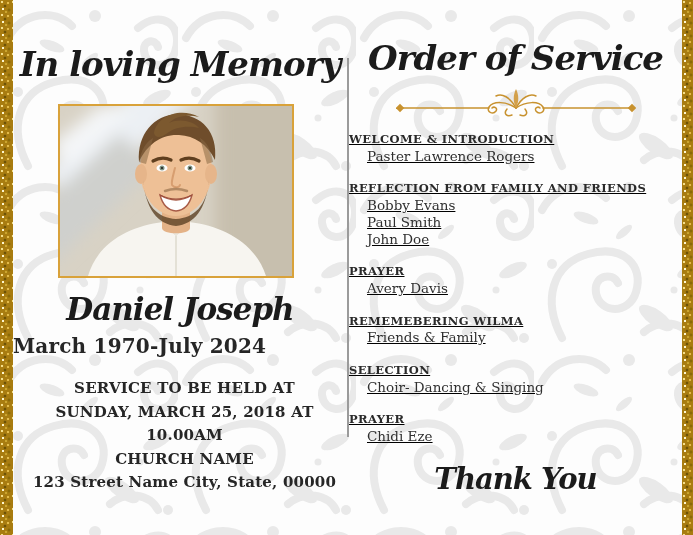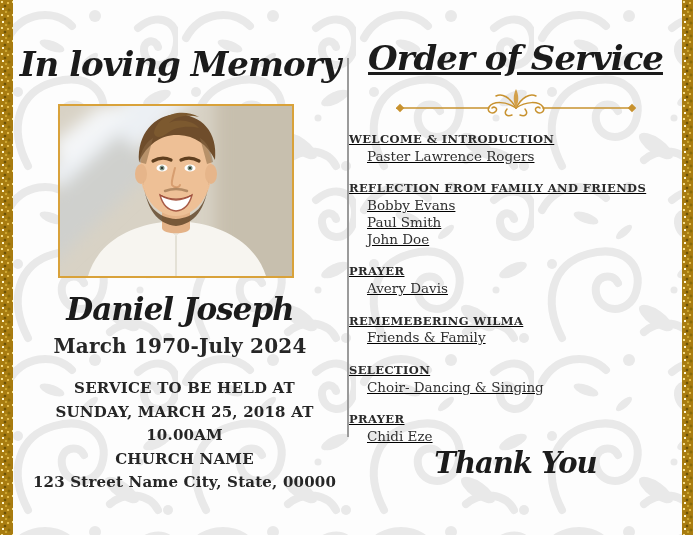--- a/index.html
+++ b/index.html
@@ -29,30 +29,30 @@
   }
   .panel { position:absolute; top:0; height:535px; z-index:2; }
   .panel.left  { left:13px;  width:334px; }
   .panel.right { left:349px; width:333px; }
 
   .script {
     font-family:"DejaVu Serif", serif; font-style:italic; font-weight:700;
     color:#1b1b1b; text-align:center; letter-spacing:-1px;
   }
   .lp-title  { position:absolute; left:0; right:0; top:38px;  font-size:34px; line-height:52px; }
-  .rp-title  { position:absolute; left:0; right:0; top:32px;  font-size:34px; line-height:52px;text-decoration:underline; }
+  .rp-title  { position:absolute; left:0; right:0; top:32px;  font-size:34px; line-height:52px; }
   .lp-name   { position:absolute; left:0; right:0; top:284px; font-size:31px; line-height:50px; }
-  .rp-close  { position:absolute; left:0; right:0; top:440px; font-size:29px; line-height:46px; }
+  .rp-close  { position:absolute; left:0; right:0; top:456px; font-size:29px; line-height:46px; }
 
   .photo-frame {
     position:absolute; left:45px; top:104px; width:236px; height:174px;
     border:2px solid #d9a23a; background:#d8d2c5;
   }
   .lp-dates {
-    position:absolute; left:0; right:0; top:334px; text-align:center;
+    position:absolute; left:0; right:0; top:334px; text-align:left;
     font-size:20px; font-weight:700; color:#262626; letter-spacing:.2px;
   }
   .lp-service {
     position:absolute; left:0; right:0; top:377px; text-align:center;
     font-size:15px; font-weight:700; color:#262626; line-height:23.5px;
     letter-spacing:.2px;
     padding-left:9px;
   }
   .ornament { position:absolute; left:47px; top:86px; }
   .rp-items { position:absolute; left:0; right:0; top:131px; text-align:left;text-decoration:underline; }

